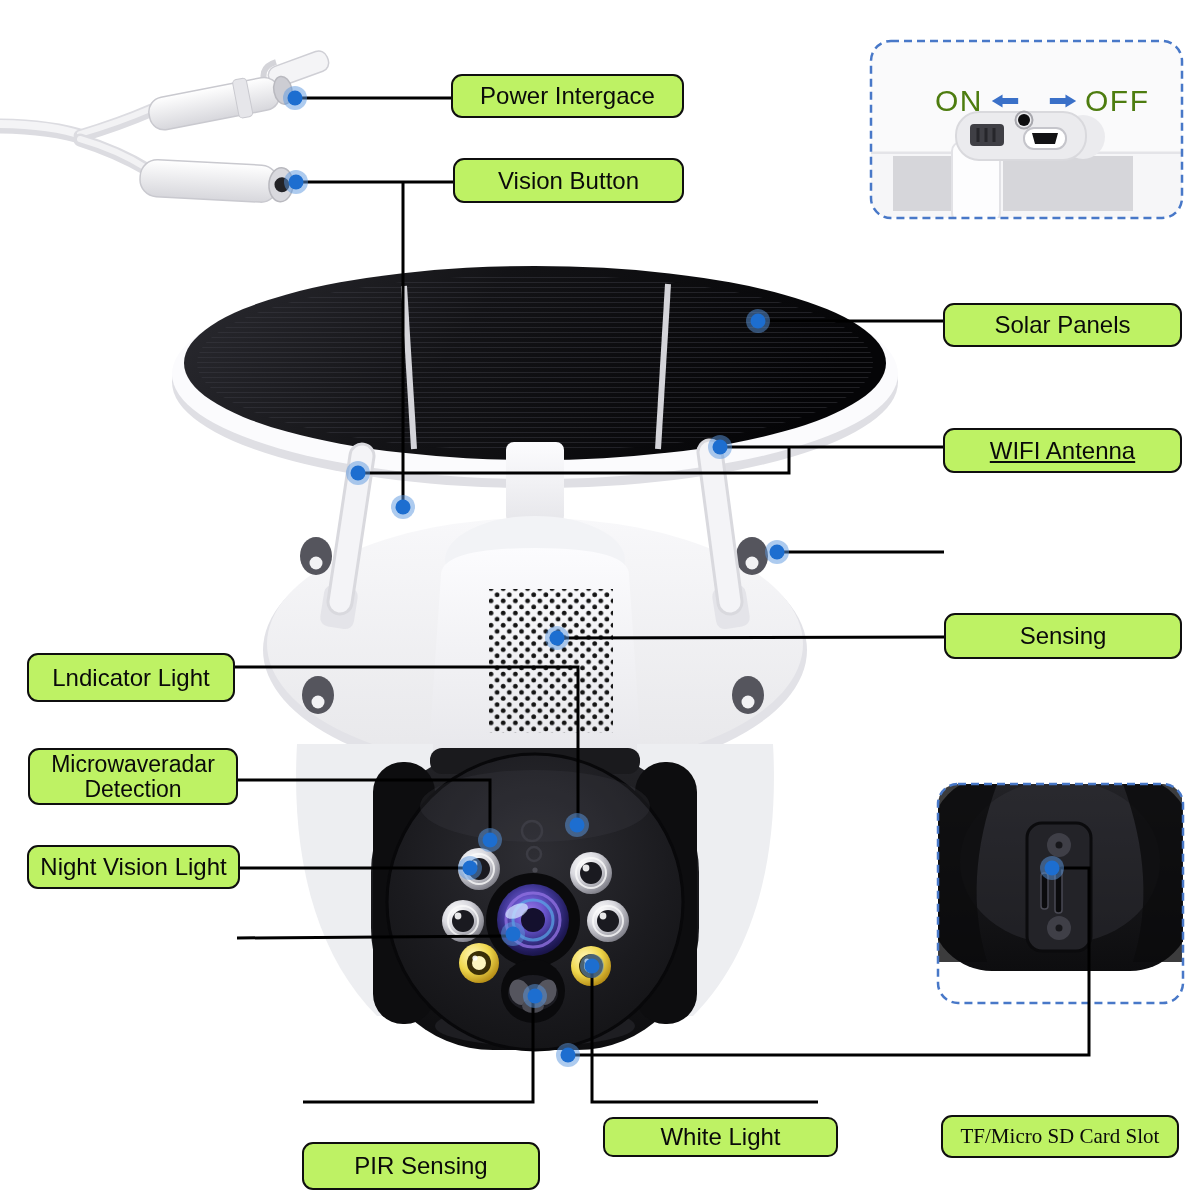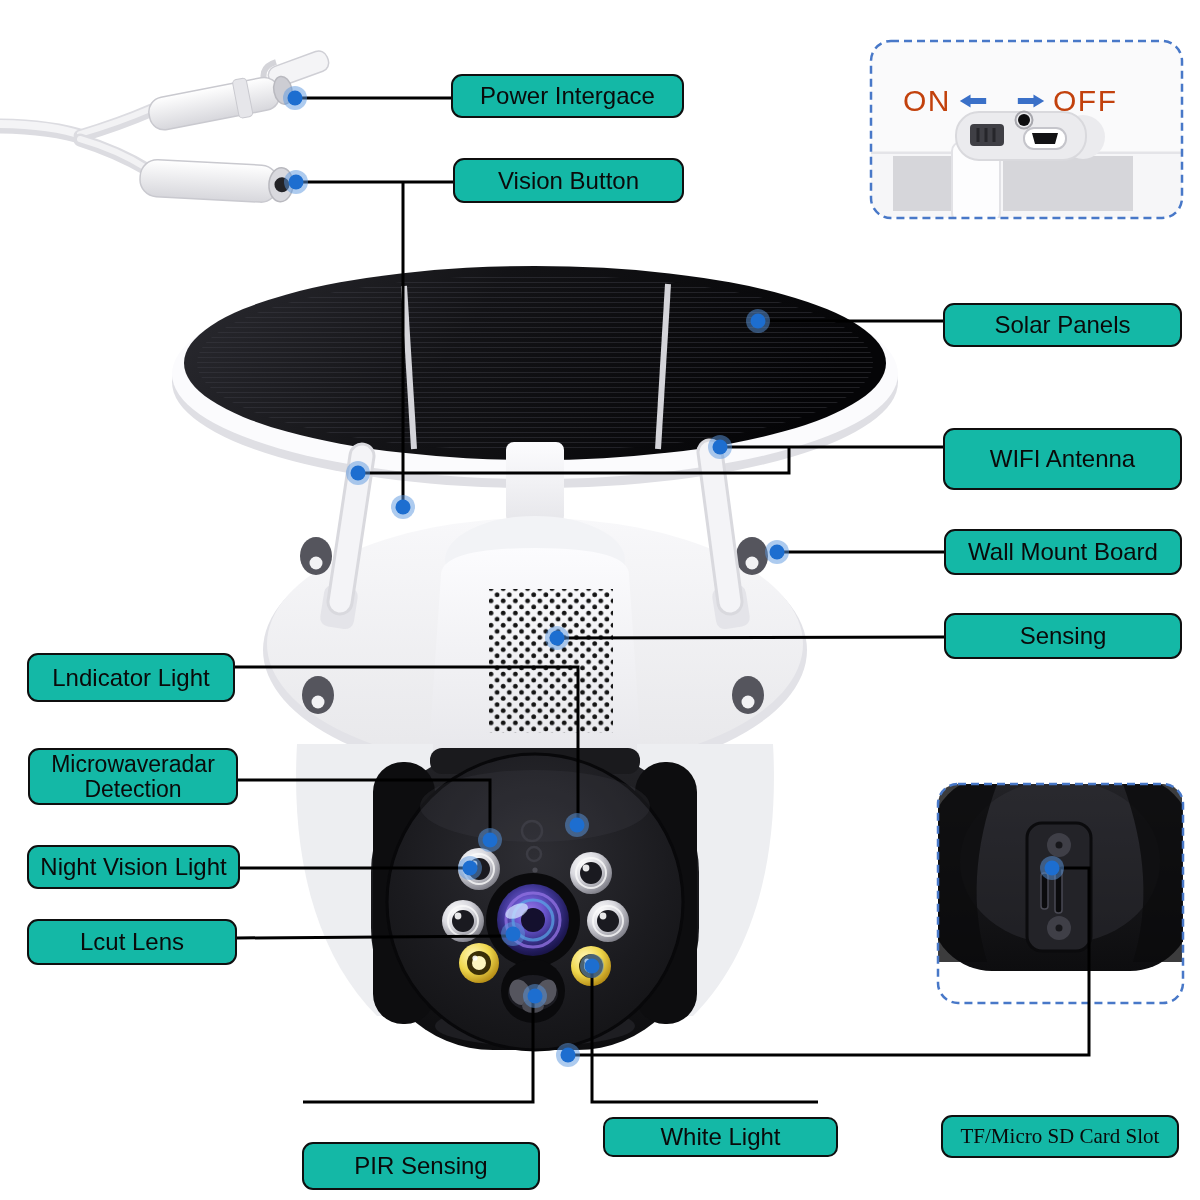--- a/index.html
+++ b/index.html
@@ -3,26 +3,26 @@
 <meta charset="utf-8">
 <style>
   html,body{margin:0;padding:0;background:#fff;}
   .stage{position:relative;width:1200px;height:1200px;background:#ffffff;overflow:hidden;
          font-family:"Liberation Sans", sans-serif;}
   .stage svg.art{position:absolute;left:0;top:0;}
   .lead{stroke:#000;stroke-width:3;fill:none;}
   .mk-halo{fill:#5b97e0;opacity:.5;}
   .mk-core{fill:#1d6ed0;}
   .callout{position:absolute;display:flex;align-items:center;justify-content:center;
-           box-sizing:border-box;background:#14b8a6;border:2.5px solid #0f0f0f;border-radius:11px;
+           box-sizing:border-box;background:#bef264;border:2.5px solid #0f0f0f;border-radius:11px;
            font-size:24px;line-height:1.05;color:#0a0a0a;text-align:center;z-index:5;}
   .callout.two-line{flex-direction:column;font-size:23px;}
   .callout.small{font-size:21px;}
   .onoff{position:absolute;display:flex;align-items:center;z-index:5;
-         font-size:30px;letter-spacing:1.5px;color:#c2410c;}
+         font-size:30px;letter-spacing:1.5px;color:#4d7c0f;margin-left:32px;}
   .onoff .arrow{display:block;}
   .onoff .a1{margin-left:8px;}
   .onoff .a2{margin-left:30px;}
   .onoff .off{margin-left:8px;}
 </style>
 </head>
 <body>
 
 <div class="stage">
 
@@ -357,30 +357,28 @@
     <g transform="translate(1052,868)">
           <circle class="mk-halo" r="12"></circle>
           <circle class="mk-core" r="7.5"></circle>
         </g>
   </g>
 </svg>
 
 <div class="callout" style="left:451px;top:74px;width:233px;height:44px;">Power Intergace</div>
 <div class="callout" style="left:453px;top:158px;width:231px;height:45px;">Vision Button</div>
 <div class="callout" style="left:943px;top:303px;width:239px;height:44px;">Solar Panels</div>
-<div class="callout" style="left:943px;top:428px;width:239px;height:62px;">WIFI Antenna</div>
-<div class="callout" style="left:944px;top:529px;width:238px;height:46px;">Wall Mount Board</div>
+<div class="callout" style="left:943px;top:428px;width:239px;height:45px;text-decoration:underline;">WIFI Antenna</div>
 <div class="callout" style="left:944px;top:613px;width:238px;height:46px;">Sensing</div>
 <div class="callout" style="left:27px;top:653px;width:208px;height:49px;">Lndicator Light</div>
 <div class="callout two-line" style="left:28px;top:748px;width:210px;height:57px;">
   <span>Microwaveradar</span>
   <span>Detection</span>
 </div>
 <div class="callout" style="left:27px;top:845px;width:213px;height:44px;">Night Vision Light</div>
-<div class="callout" style="left:27px;top:919px;width:210px;height:46px;">Lcut Lens</div>
 <div class="callout" style="left:302px;top:1142px;width:238px;height:48px;">PIR Sensing</div>
 <div class="callout" style="left:603px;top:1117px;width:235px;height:40px;border-radius:10px;">White Light</div>
 <div class="callout small" style="left:941px;top:1115px;width:238px;height:43px;font-family:Liberation Serif, serif;">TF/Micro SD Card Slot</div>
 
 <div class="onoff" style="left:903px;top:84px;">
   <span>ON</span>
   <svg class="arrow a1" width="28" height="18" viewBox="0 0 34 20">
     <path d="M1,10 L14,2 L14,6.5 L33,6.5 L33,13.5 L14,13.5 L14,18 Z" fill="#3a70c8"></path>
   </svg>
   <svg class="arrow a2" width="28" height="18" viewBox="0 0 34 20">

